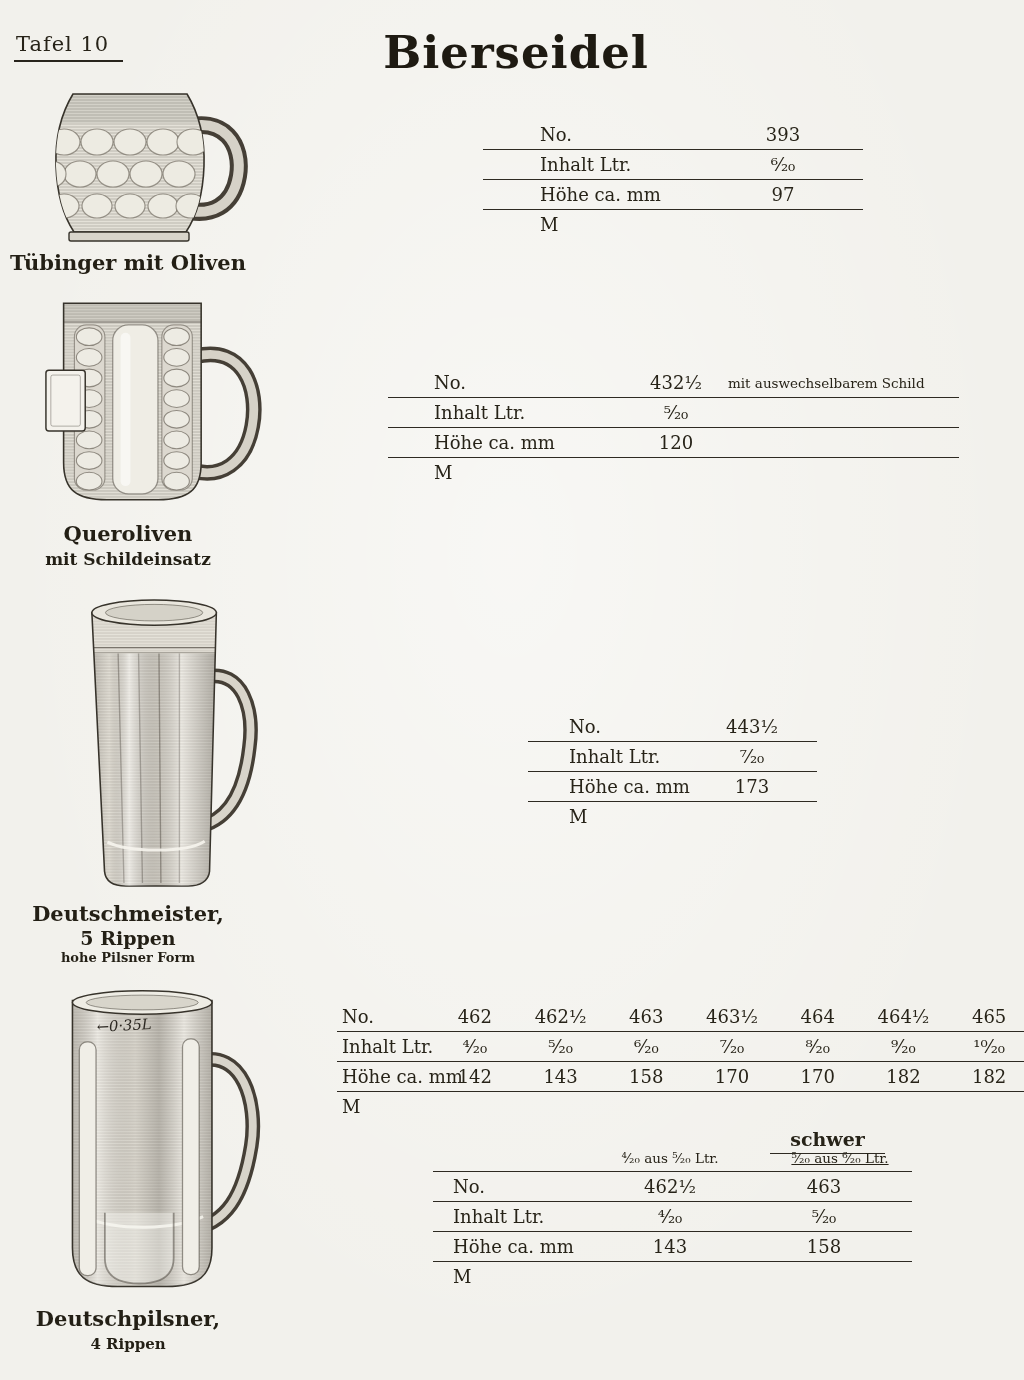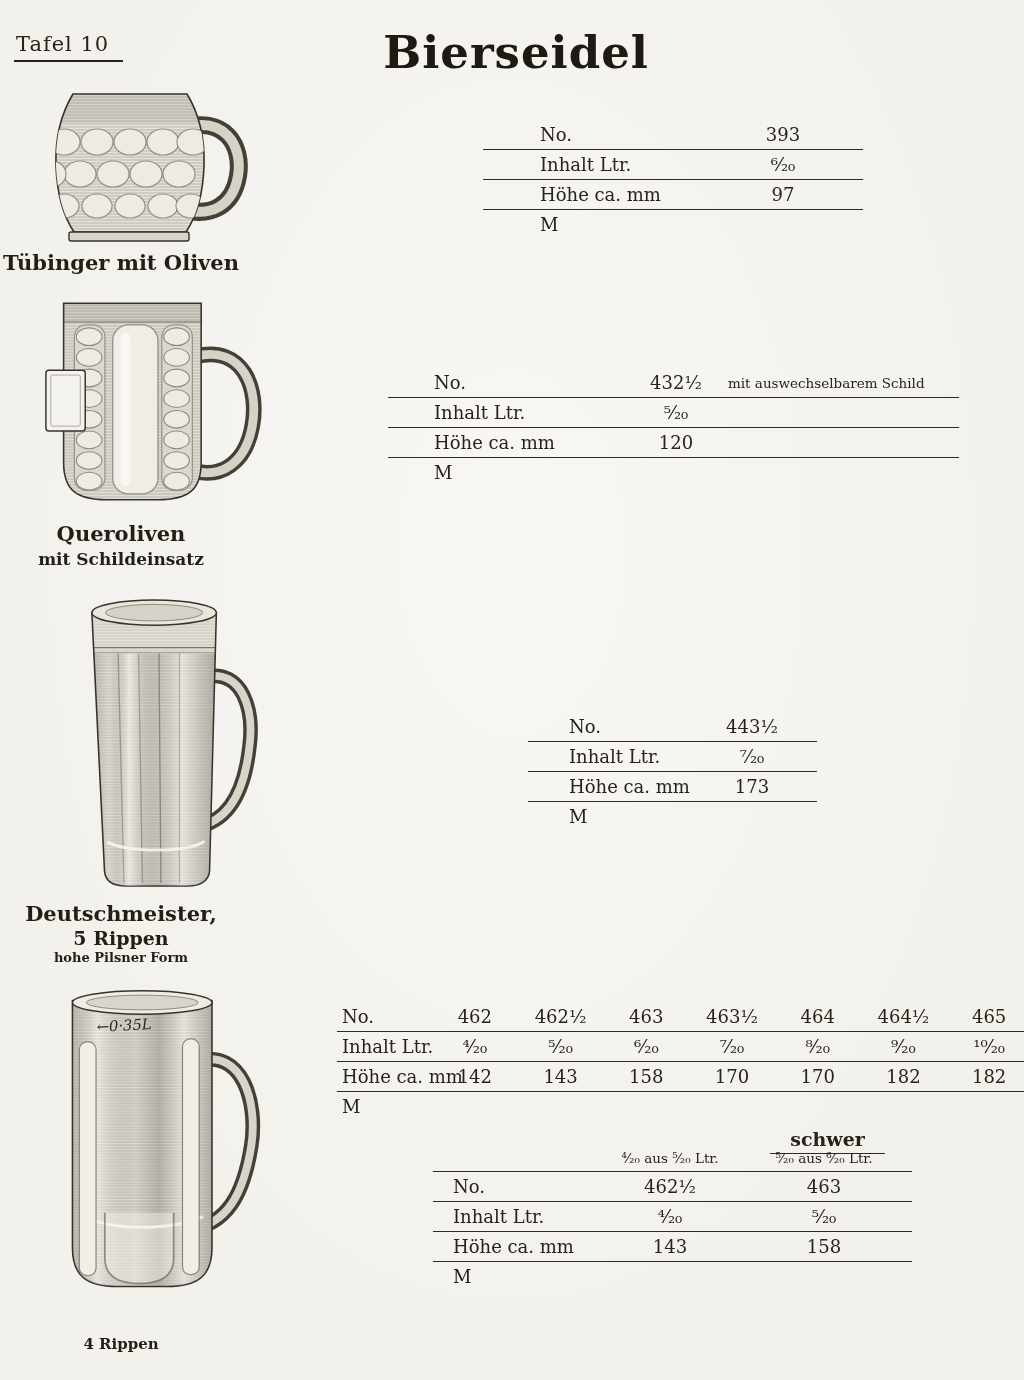--- a/index.html
+++ b/index.html
@@ -19,21 +19,21 @@
     font-size: 21px; letter-spacing: 1px;
     border-bottom: 2.4px solid #28241c;
     padding: 0 14px 4px 2px;
   }
   .title {
     position: absolute; left: 366px; top: 26px; width: 300px;
     text-align: center; font-size: 45px; font-weight: bold;
     letter-spacing: 1px; color: #1e1a12;
   }
   figure.mug { position: absolute; }
-  .caption { position: absolute; left: 1px; width: 240px; text-align: center; color: #231f15; }
+  .caption { position: absolute; left: 8px; width: 240px; text-align: center; color: #231f15; }
   .cap-main { font-size: 21px; font-weight: 600; }
   .cap-sub17 { font-size: 17px; font-weight: 600; }
   .cap-sub19 { font-size: 19px; font-weight: 600; }
   .cap-sub18 { font-size: 13px; font-weight: 700; }
   .cap-sub15 { font-size: 15px; font-weight: 700; }
 
   .simple-table { position: absolute; font-size: 18px; }
   .simple-table .row { position: relative; height: 30px; border-bottom: 1.8px solid #2e2a22; }
   .simple-table .row.m-row { border-bottom: none; }
   .row .lbl { position: absolute; top: 0; line-height: 30px; white-space: nowrap; }
@@ -65,21 +65,21 @@
 
   .schwer-table { position: absolute; left: 433px; top: 1128px; width: 479px; font-size: 18px; }
   .schwer-head {
     position: absolute; left: 337px; top: 0; width: 115px; height: 26px;
     text-align: center; font-size: 19px; font-weight: 600; line-height: 22px;
     border-bottom: 1.6px solid #2e2a22;
   }
   .schwer-subrow { position: relative; height: 28px; margin-top: 16px; border-bottom: 1.8px solid #2e2a22; }
   .schwer-subrow .sub { position: absolute; top: 0; width: 214px; line-height: 28px; text-align: center; font-size: 13.5px; white-space: nowrap; }
   .schwer-subrow .sub.s1 { left: 130px; }
-  .schwer-subrow .sub.s2 { left: 284px; }
+  .schwer-subrow .sub.s2 { left: 300px; text-decoration: underline; }
   .schwer-table .row { position: relative; height: 30px; border-bottom: 1.8px solid #2e2a22; }
   .schwer-table .row.m-row { border-bottom: none; }
   .schwer-table .lbl { left: 20px; }
   .schwer-table .v1 { left: 187px; width: 100px; }
   .schwer-table .v2 { left: 341px; width: 100px; }
 
   svg text { font-family: "DejaVu Serif", "Liberation Serif", serif; }
 </style>
 </head>
 <body>
@@ -295,20 +295,21 @@
         <path d="M48,238 C76,250 134,250 164,236" stroke="#f6f4ed" stroke-width="3" fill="none" opacity="0.85"></path>
         <path d="M64,232 V278 C64,297 78,304 99,304 C120,304 134,297 134,278 V232" fill="rgba(250,249,244,0.4)" stroke="rgba(70,64,55,0.5)" stroke-width="1.8"></path>
       </g>
       <rect x="38" y="58" width="17" height="238" rx="8" fill="#f0eee7" stroke="rgba(70,64,55,0.55)" stroke-width="1.3"></rect>
       <rect x="143" y="55" width="17" height="240" rx="8" fill="#f0eee7" stroke="rgba(70,64,55,0.55)" stroke-width="1.3"></rect>
       <ellipse cx="102" cy="18" rx="71" ry="12" fill="#eeece4" stroke="#37332b" stroke-width="1.5"></ellipse>
       <ellipse cx="102" cy="18" rx="57" ry="7.5" fill="#d8d5cb" stroke="rgba(60,55,46,0.5)" stroke-width="1"></ellipse>
       <text x="56" y="48" font-size="15" font-style="italic" fill="#2c2822" transform="rotate(-3 56 48)">←0·35L</text>
     </svg>
   </figure>
+  <div class="caption cap-main" style="top:1306px;">Deutschpilsner,</div>
   <div class="caption cap-sub15" style="top:1335px;">4 Rippen</div>
 
   <div class="grid-table">
     <div class="grid-row">
       <span class="glbl">No.</span>
       <span>462</span>
       <span>462¹⁄₂</span>
       <span>463</span>
       <span>463¹⁄₂</span>
       <span>464</span>

